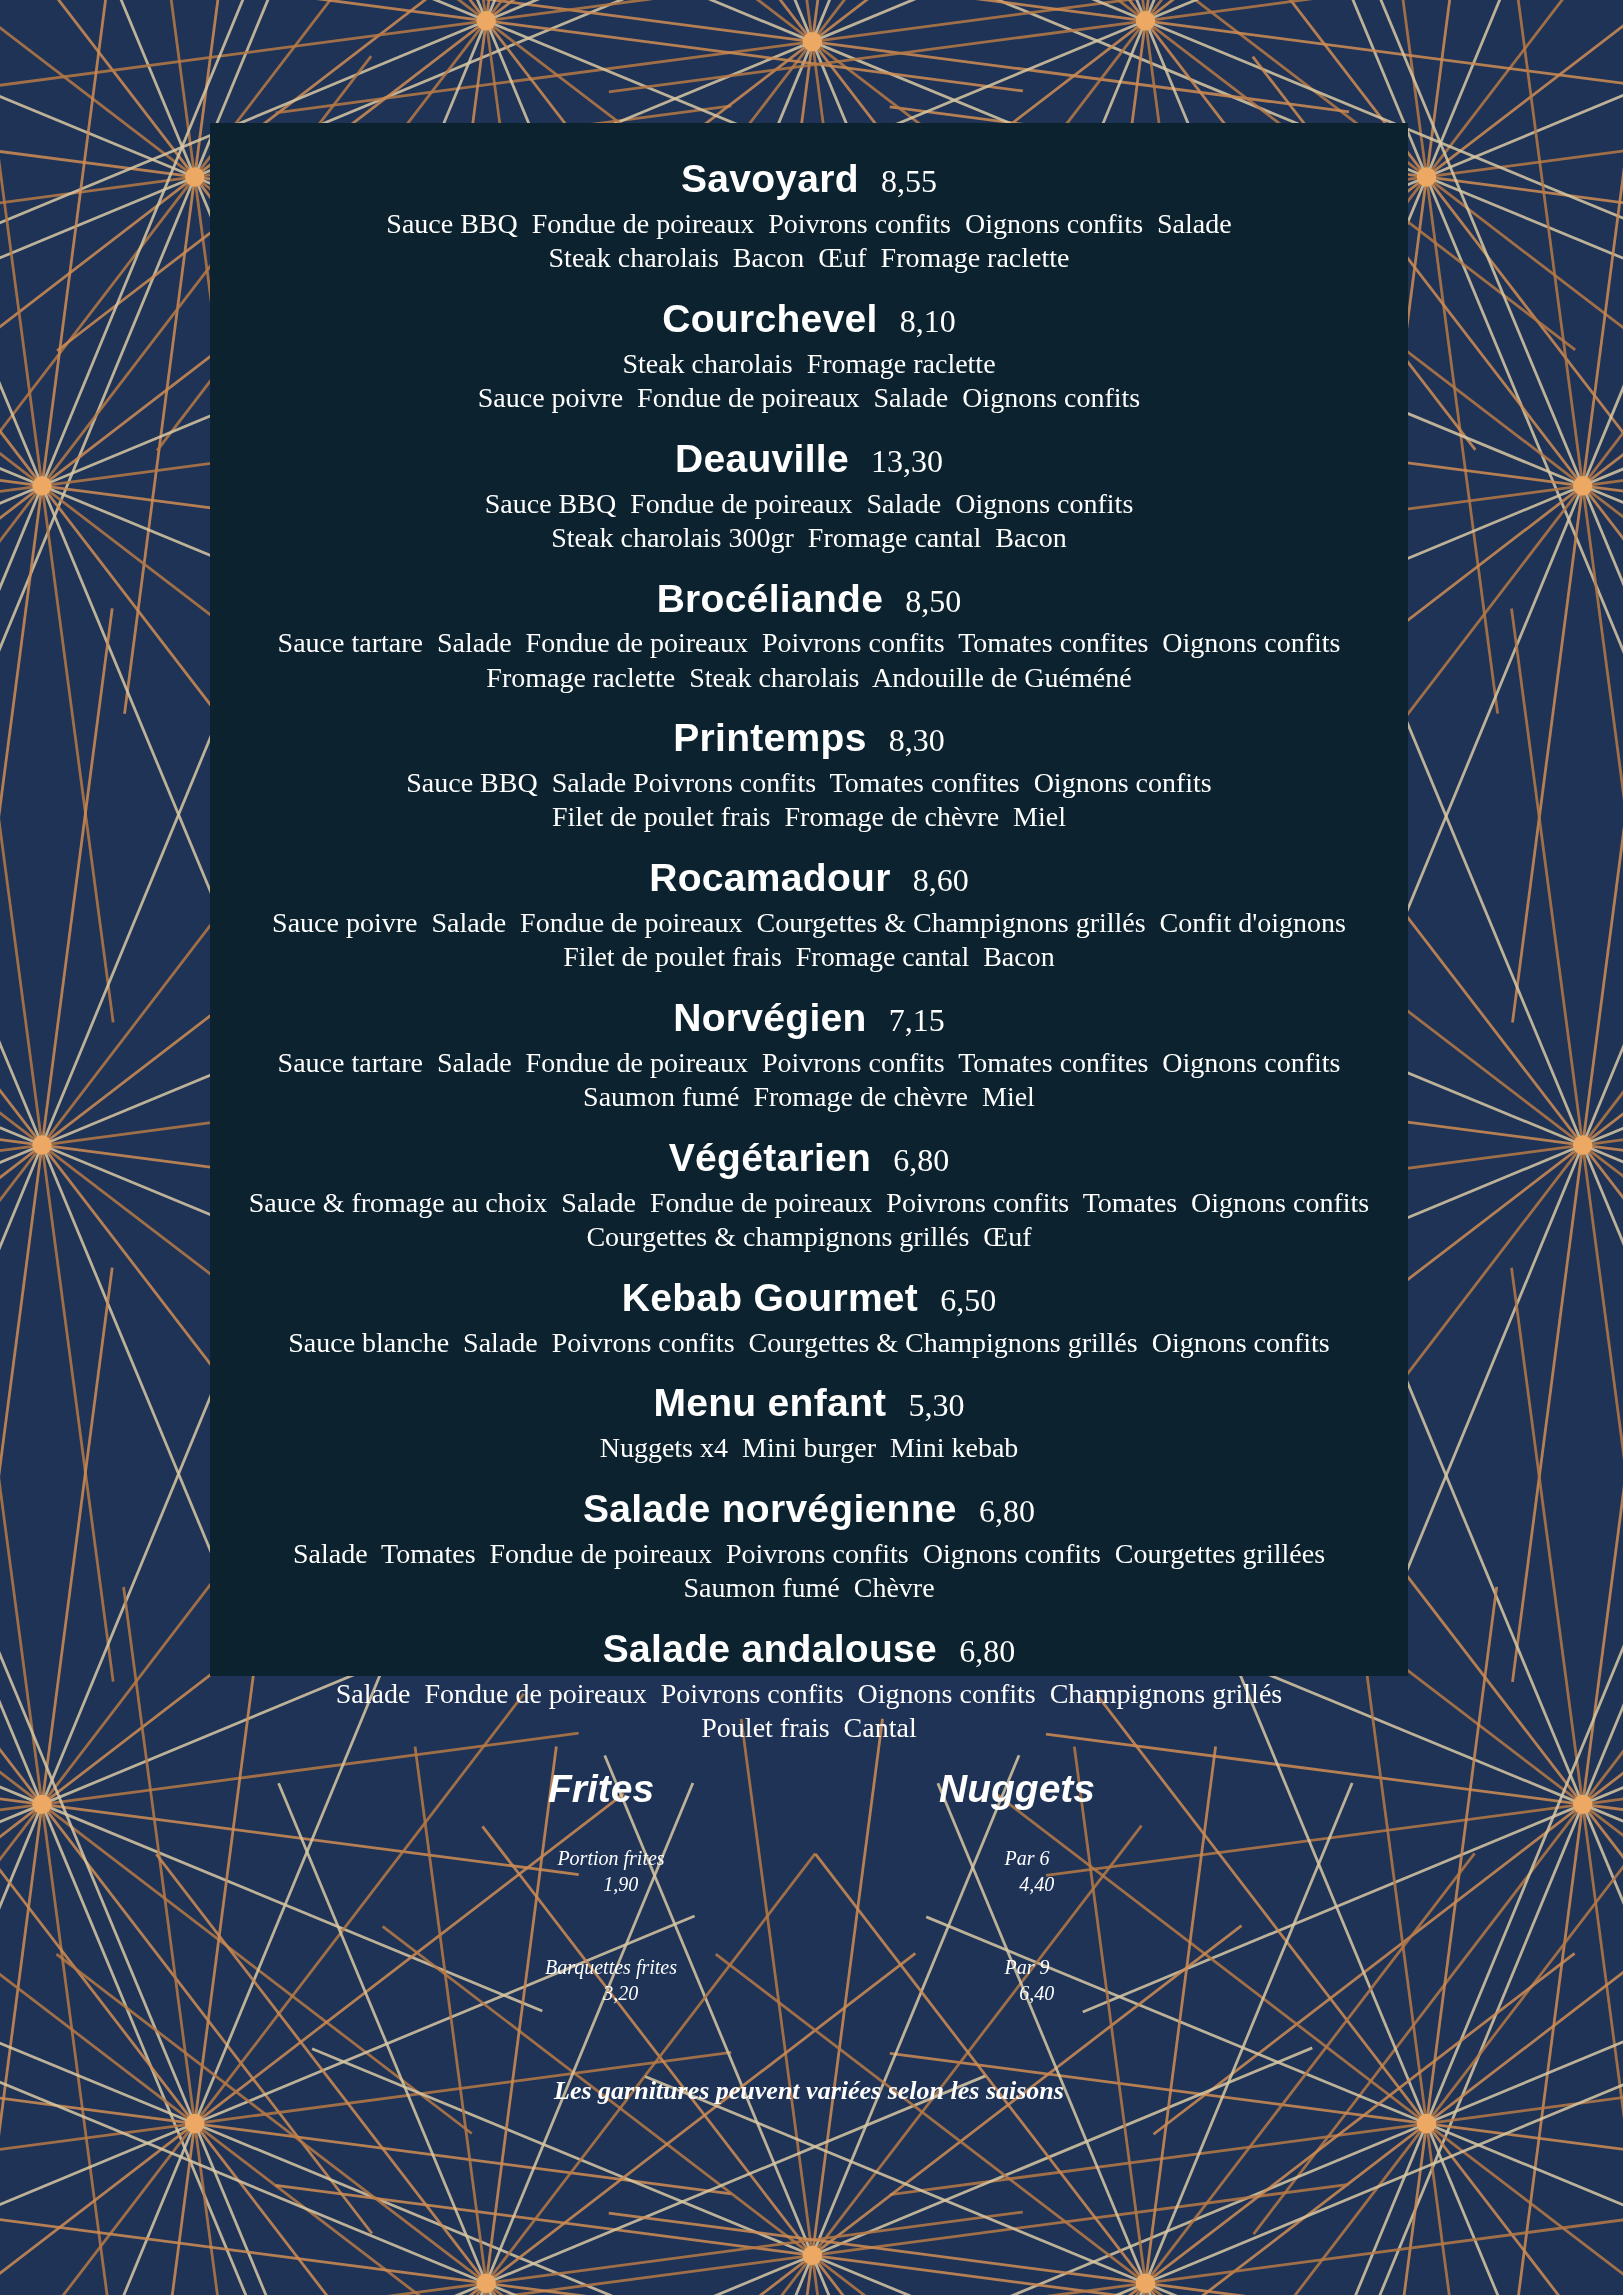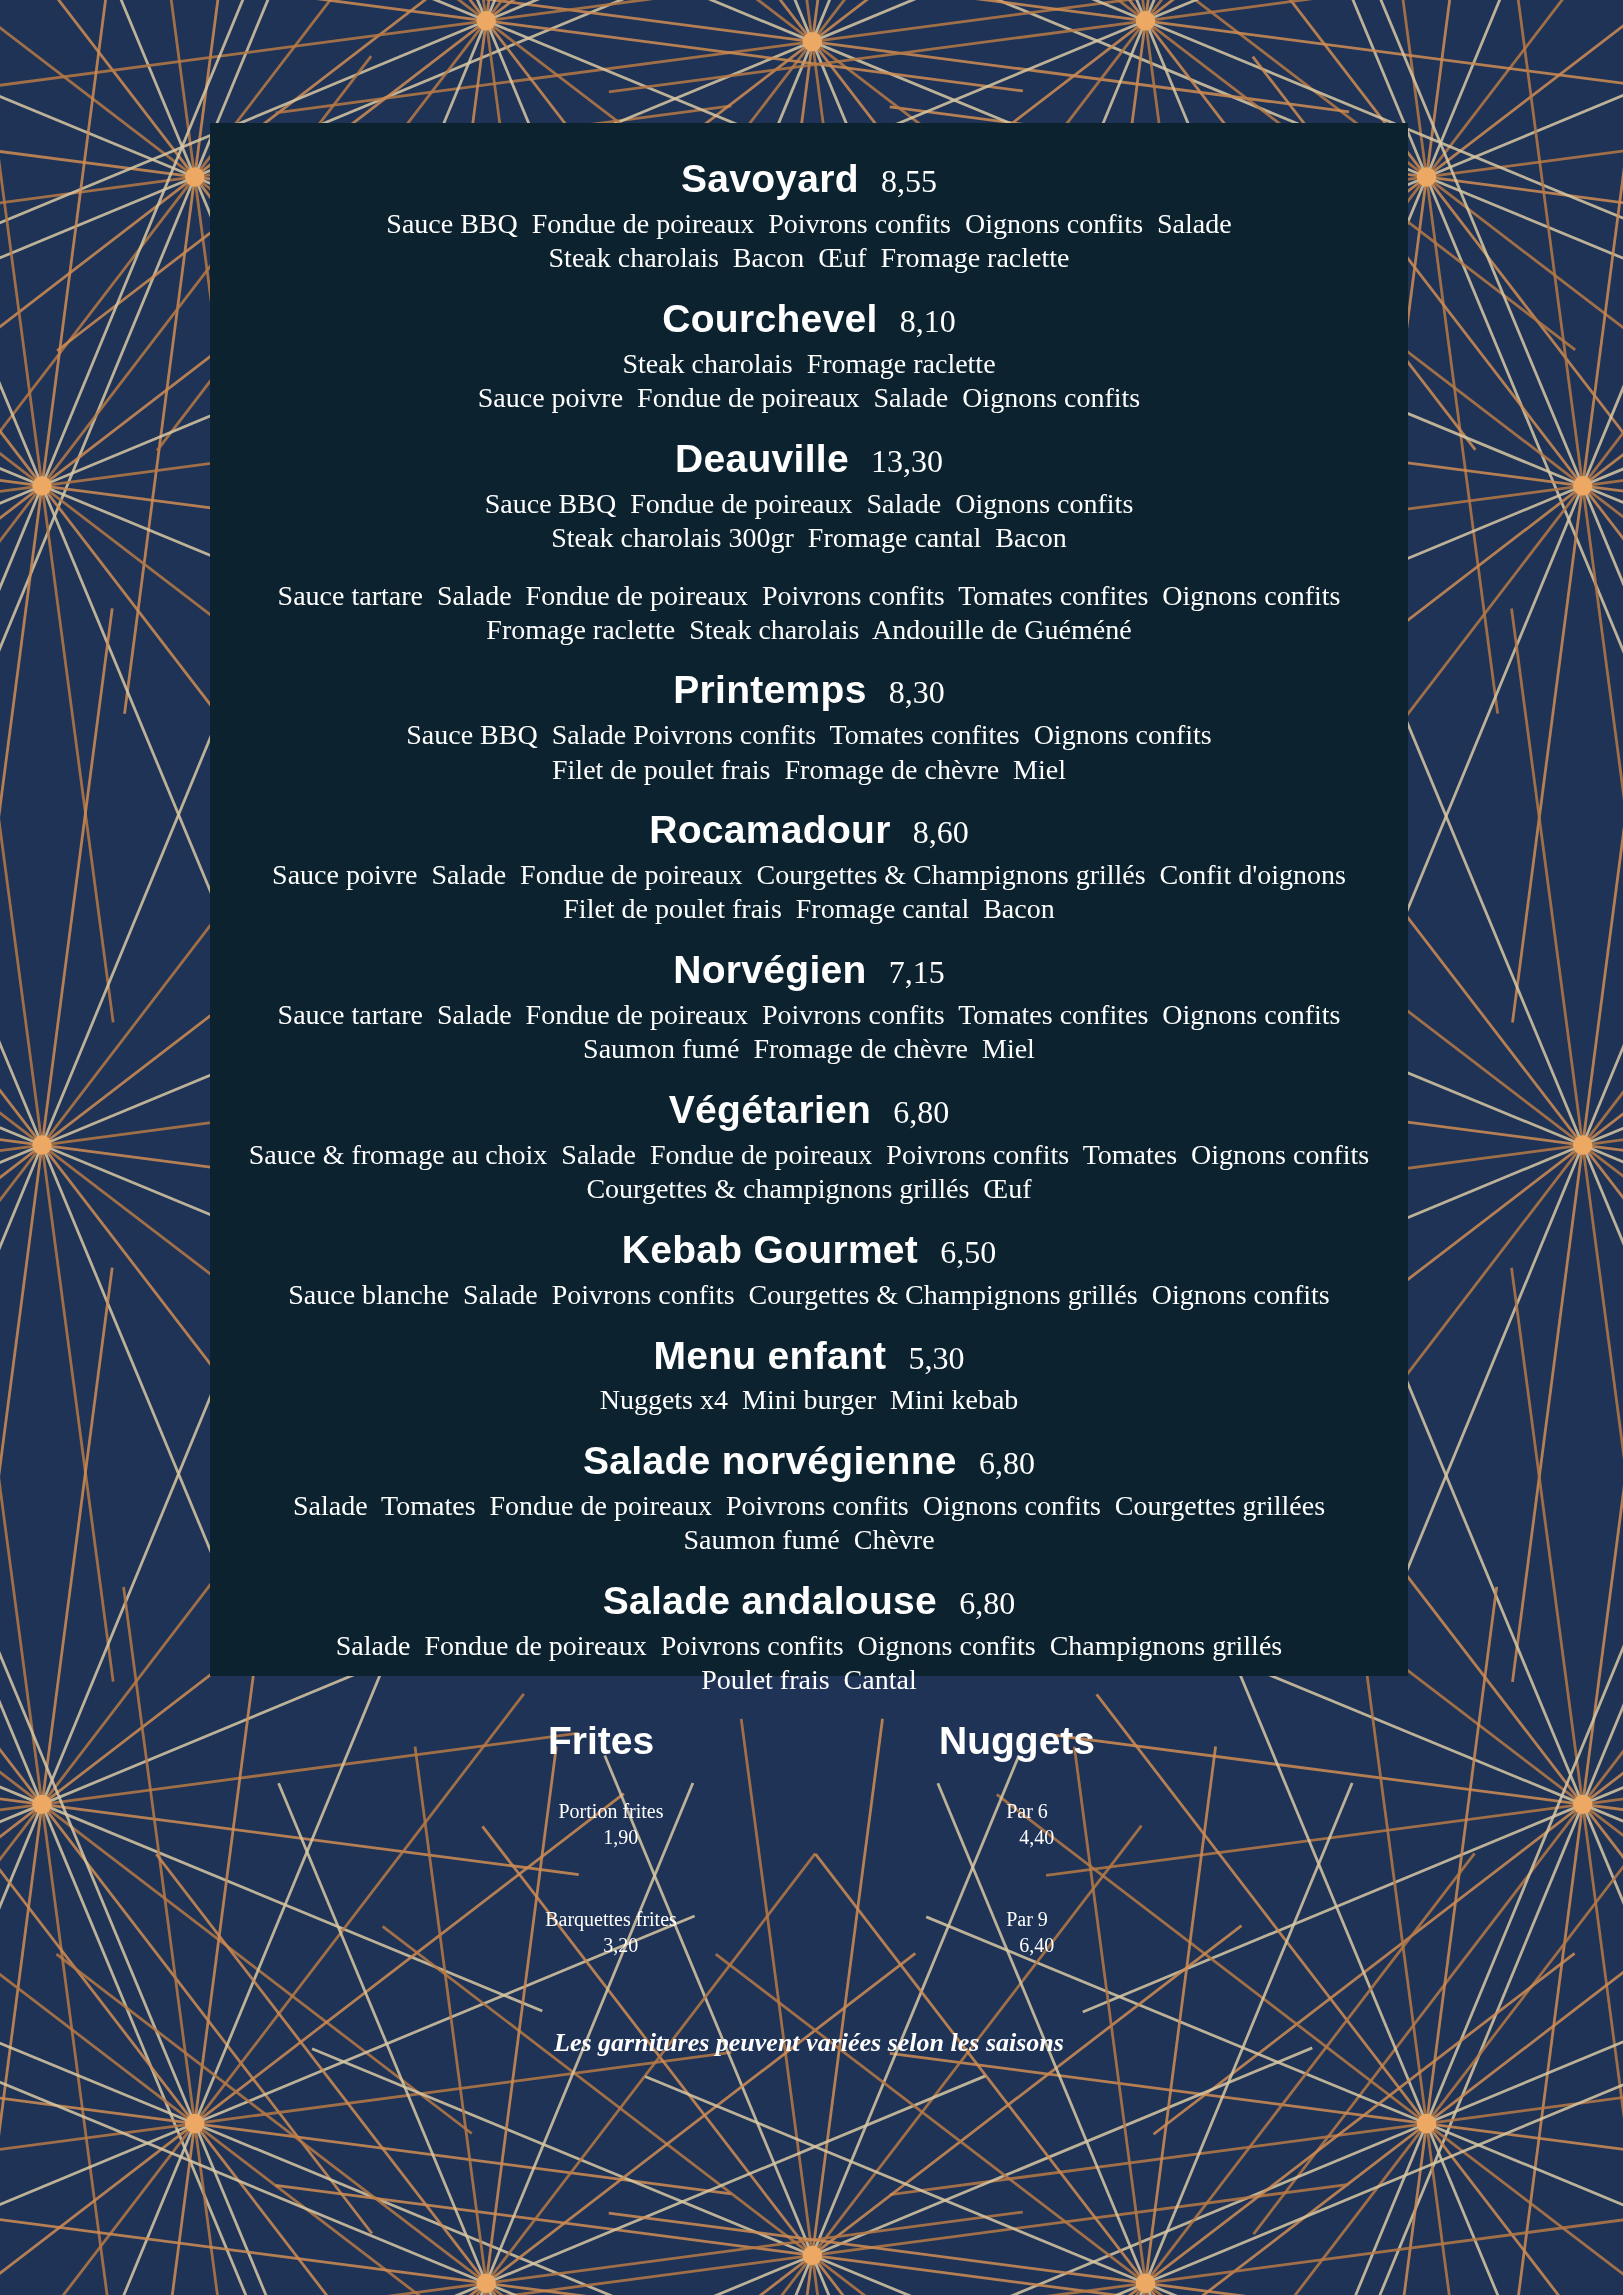--- a/index.html
+++ b/index.html
@@ -22,21 +22,21 @@
   }
   .item-price{
     font-family:"Liberation Serif",serif;font-weight:normal;
     font-size:32px;margin-left:11px;letter-spacing:0;
   }
   .item-line{
     font-family:"Liberation Serif",serif;font-size:28px;line-height:1.22;
     margin:0;white-space:pre-wrap;
   }
   .sides{display:flex;justify-content:center;margin-top:4.2px;}
-  .side-col{width:416px;}
+  .side-col{width:416px;font-style:italic;}
   .side-head{
     font-family:"Liberation Sans",sans-serif;font-weight:bold;
     font-size:39px;line-height:1.05;margin:0 0 9.7px;
   }
   .side-row{
     font-family:"Liberation Serif",serif;font-size:20px;line-height:1.3;
     margin:0 0 4.2px;white-space:pre-wrap;
   }
   .side-row .side-price{margin-left:19.4px;}
   .note{
@@ -470,20 +470,24 @@
       </section>
       <section class="menu-item">
     <h2 class="item-head">
       <span class="item-name">Deauville</span>
       <span class="item-price">13,30</span>
     </h2>
   <p class="item-line">Sauce BBQ  Fondue de poireaux  Salade  Oignons confits</p>
         <p class="item-line">Steak charolais 300gr  Fromage cantal  Bacon</p>
       </section>
       <section class="menu-item">
+    <h2 class="item-head">
+      <span class="item-name">Brocéliande</span>
+      <span class="item-price">8,50</span>
+    </h2>
   <p class="item-line">Sauce tartare  Salade  Fondue de poireaux  Poivrons confits  Tomates confites  Oignons confits</p>
         <p class="item-line">Fromage raclette  Steak charolais  Andouille de Guéméné</p>
       </section>
       <section class="menu-item">
     <h2 class="item-head">
       <span class="item-name">Printemps</span>
       <span class="item-price">8,30</span>
     </h2>
   <p class="item-line">Sauce BBQ  Salade Poivrons confits  Tomates confites  Oignons confits</p>
         <p class="item-line">Filet de poulet frais  Fromage de chèvre  Miel</p>

